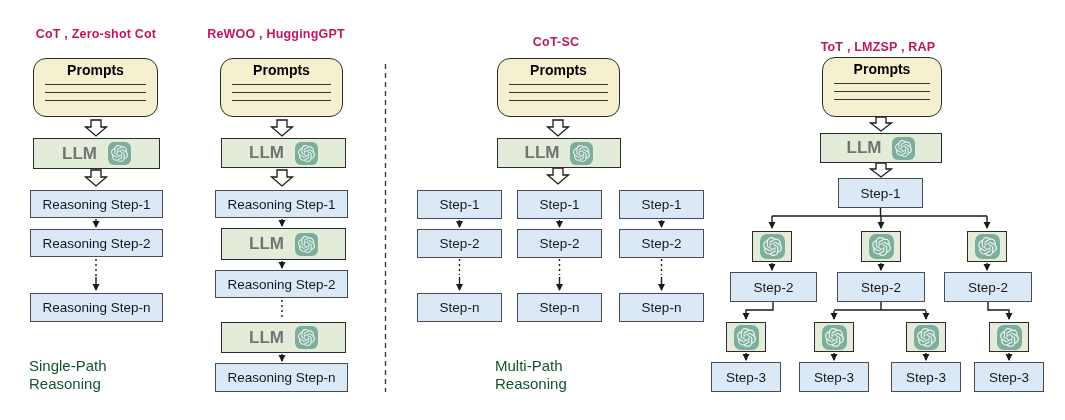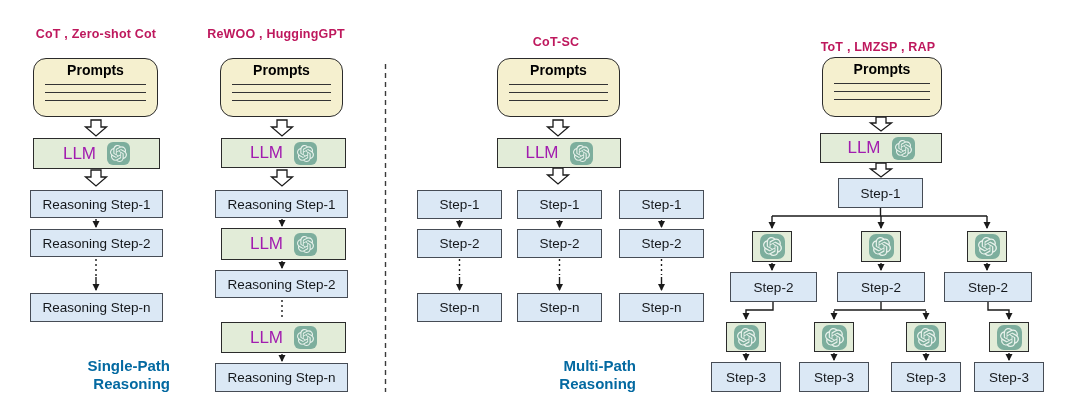--- a/index.html
+++ b/index.html
@@ -18,38 +18,38 @@
     border-radius: 13px; display: flex; flex-direction: column; align-items: center; padding-top: 3px;
   }
   .prompts .plabel { font-weight: 700; font-size: 14px; color: #000; }
   .plines { width: 100%; padding: 6px 11px 0; display: flex; flex-direction: column; gap: 7px; }
   .pline { border-top: 1.5px solid #333; height: 0; }
 
   .llmbox {
     position: absolute; background: var(--llm-fill); border: 1.6px solid var(--llm-border);
     display: flex; align-items: center; justify-content: center; gap: 11px;
   }
-  .llmbox .llm-label { font-weight: 400; font-size: 17px; color: #a21caf; }
+  .llmbox .llm-label { font-weight: 700; font-size: 17px; color: #737373; }
 
   .tile { background: var(--logo-tile); display: flex; align-items: center; justify-content: center; }
   .tile svg { fill: var(--logo-glyph); display: block; }
   .tile.big { width: 23px; height: 23px; border-radius: 6px; }
   .tile.small { width: 25px; height: 25px; border-radius: 7px; }
 
   .step {
     position: absolute; background: var(--step-fill); border: 1.5px solid var(--step-border);
     display: flex; align-items: center; justify-content: center; font-size: 13.5px; color: #15181c;
   }
   .iconbox {
     position: absolute; background: var(--llm-fill); border: 1.5px solid var(--llm-border);
     display: flex; align-items: center; justify-content: center;
   }
   .caption {
-    position: absolute; font-weight: 700; font-size: 15px; color: #0369a1;
-    text-align: right; line-height: 17.5px;
+    position: absolute; font-weight: 400; font-size: 15px; color: #14532d;
+    text-align: left; line-height: 17.5px;
   }
 </style>
 </head>
 <body>
 
 <div id="canvas">
 
   <svg width="0" height="0" style="position:absolute" aria-hidden="true">
     <defs>
       <symbol id="oai" viewBox="0 0 24 24">

